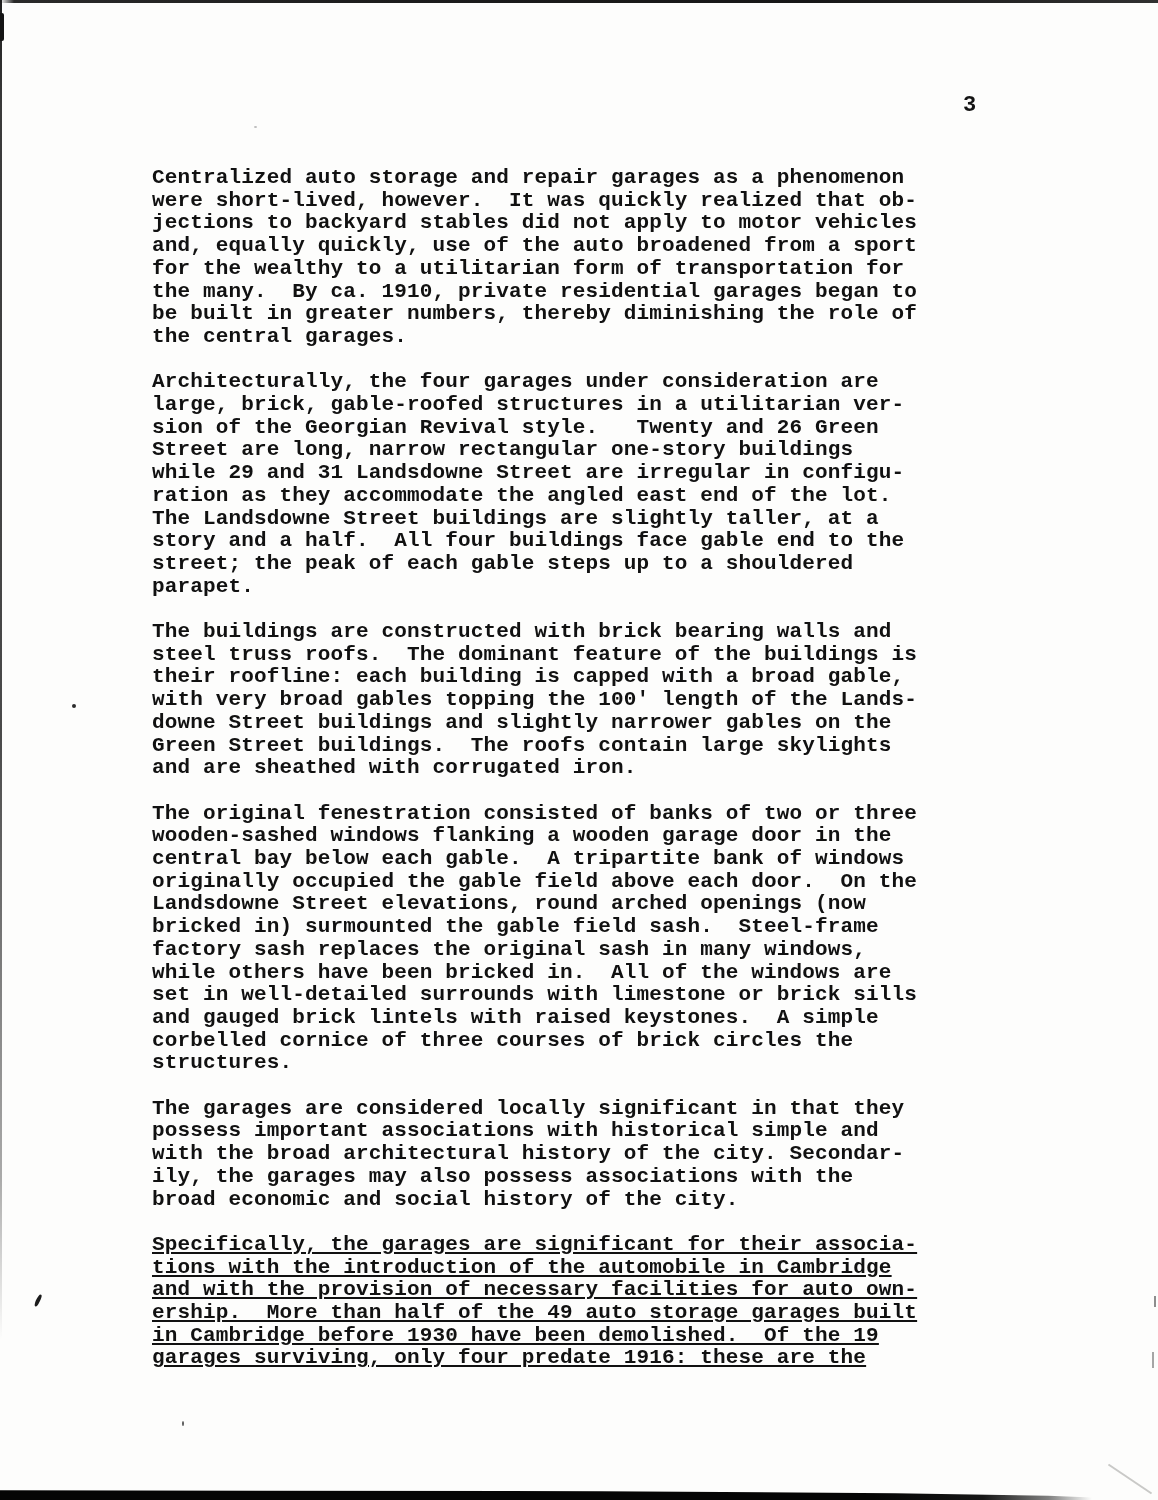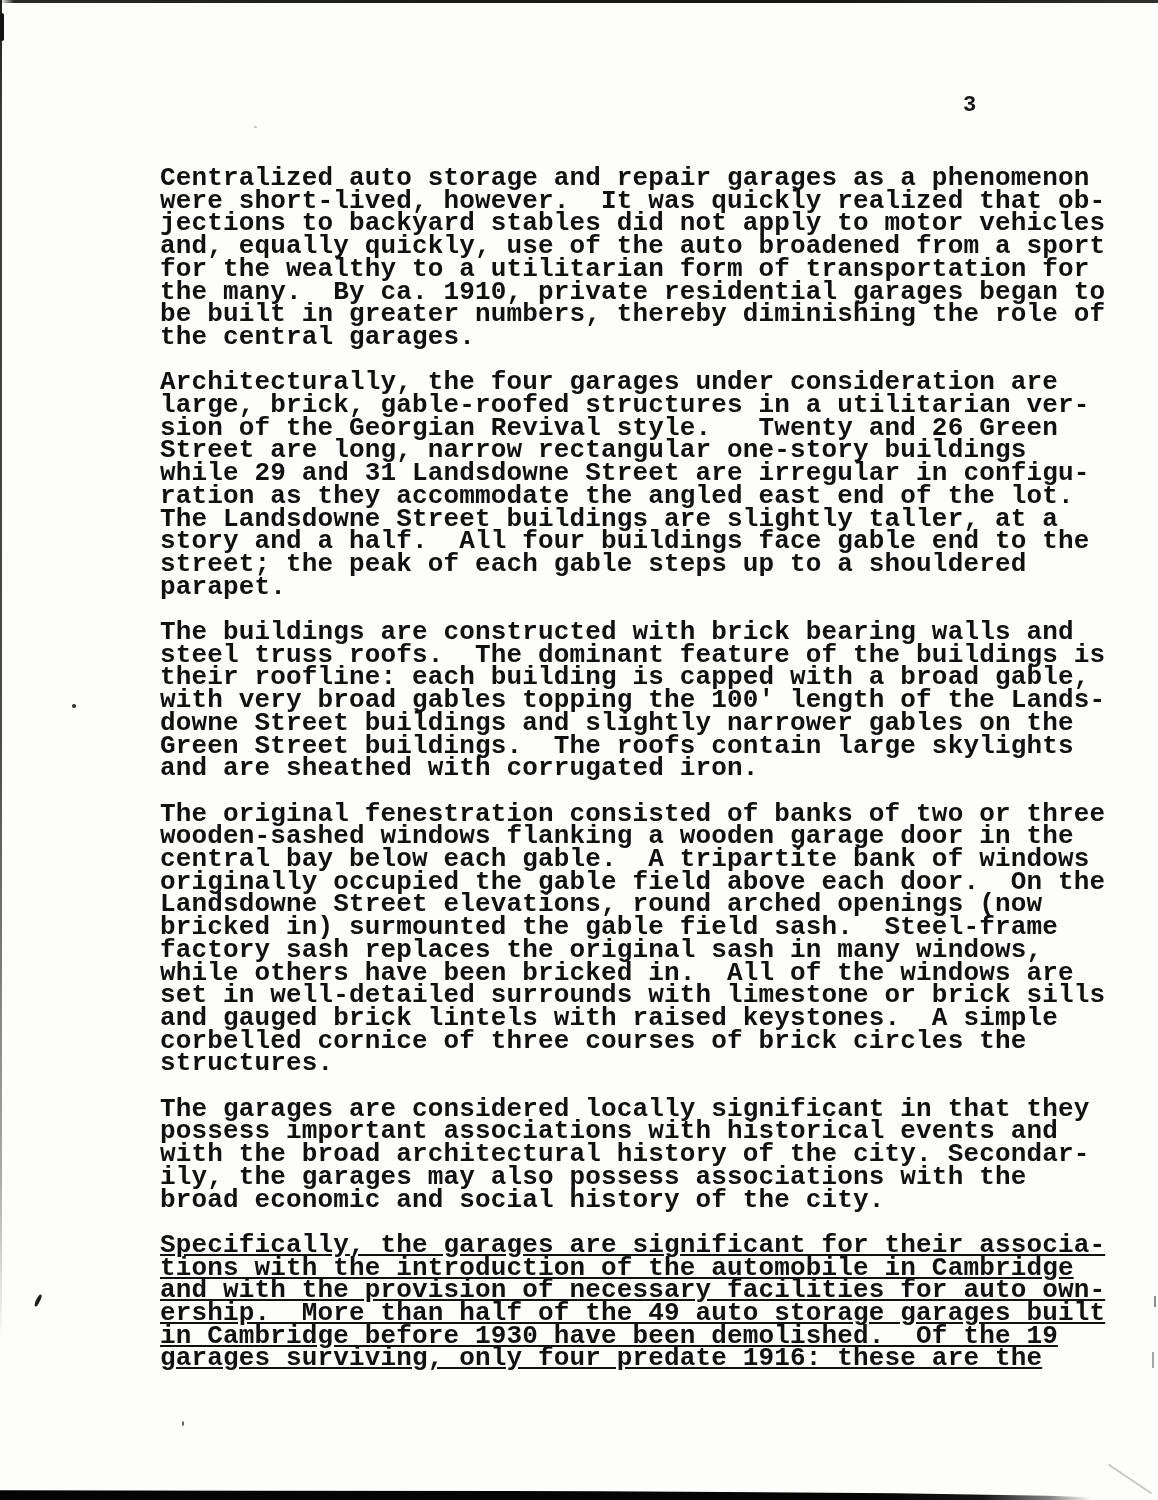--- a/index.html
+++ b/index.html
@@ -56,22 +56,22 @@
     background: #c9c9c7; transform: rotate(34deg);
   }
   
   .page-number {
     position: absolute; left: 963px; top: 95px;
     font-size: 22px; font-weight: bold; color: #141414;
     letter-spacing: 0.15px; line-height: 22.7px;
   }
   .doc-body {
     position: absolute; left: 152px; top: 167px; width: 840px;
-    font-size: 26px; font-weight: bold; color: #111111;
-    letter-spacing: 0.15px; line-height: 22.7px; margin-left: 8px;
+    font-size: 21px; font-weight: bold; color: #111111;
+    letter-spacing: 0.15px; line-height: 22.7px;
   }
   .para {
     white-space: pre;
     margin-bottom: 22.7px;
   }
   .para:last-child { margin-bottom: 0; text-decoration: underline; }
 </style>
 </head>
 <body>
 
@@ -124,21 +124,21 @@
 originally occupied the gable field above each door.  On the
 Landsdowne Street elevations, round arched openings (now
 bricked in) surmounted the gable field sash.  Steel-frame
 factory sash replaces the original sash in many windows,
 while others have been bricked in.  All of the windows are
 set in well-detailed surrounds with limestone or brick sills
 and gauged brick lintels with raised keystones.  A simple
 corbelled cornice of three courses of brick circles the
 structures.</p>
     <p class="para">The garages are considered locally significant in that they
-possess important associations with historical events and
+possess important associations with historical simple and
 with the broad architectural history of the city. Secondar-
 ily, the garages may also possess associations with the
 broad economic and social history of the city.</p>
     <p class="para">Specifically, the garages are significant for their associa-
 tions with the introduction of the automobile in Cambridge
 and with the provision of necessary facilities for auto own-
 ership.  More than half of the 49 auto storage garages built
 in Cambridge before 1930 have been demolished.  Of the 19
 garages surviving, only four predate 1916: these are the</p>
   </div>

